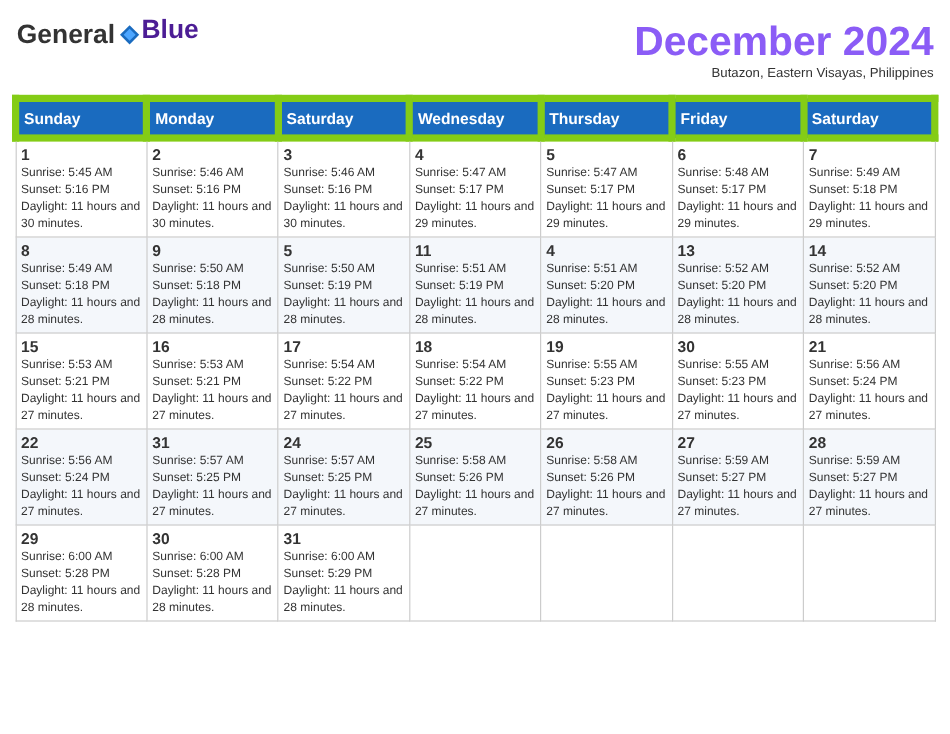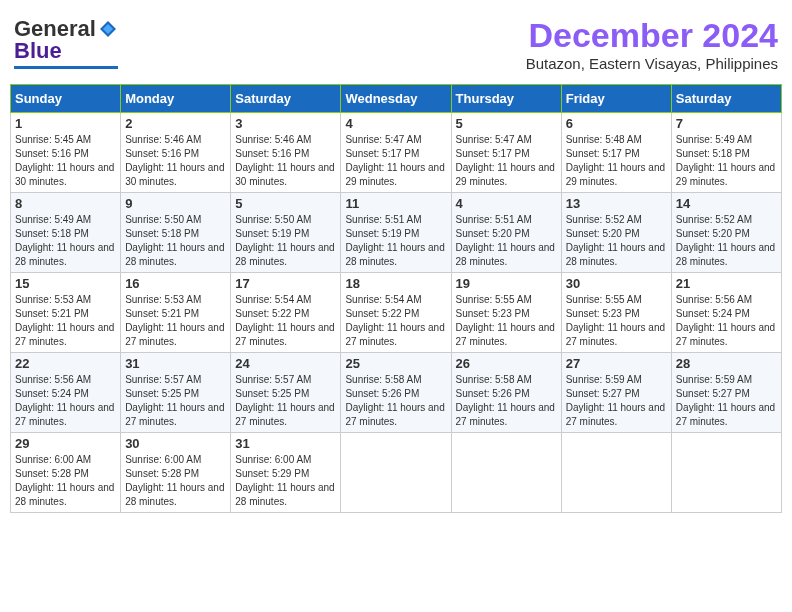--- a/index.html
+++ b/index.html
@@ -12,48 +12,48 @@
     }
     .header-area {
       display: flex;
       justify-content: space-between;
       align-items: flex-start;
       margin-bottom: 6px;
       padding: 6px 4px;
     }
     .logo {
       display: flex;
-      flex-direction: column;
+      flex-direction: row;
       align-items: flex-start;
     }
     .title-area {
       text-align: right;
     }
     .month-title {
       font-size: 34px;
       font-weight: bold;
       color: #8b5cf6;
     }
     .location-title {
-      font-size: 15px;
+      font-size: 11px;
       color: #333;
     }
     table {
       width: 100%;
       border-collapse: collapse;
       table-layout: fixed;
     }
     th {
       background-color: #1a6bbf;
       color: #fff;
       font-size: 13px;
       font-weight: bold;
       padding: 6px 4px;
       text-align: left;
-      border: 1px solid #84cc16;
+      border: 6px solid #84cc16;
     }
     td {
       border: 1px solid #ccc;
       vertical-align: top;
       padding: 3px 4px;
       font-size: 10px;
       color: #333;
       height: 80px;
     }
     .day-num {

